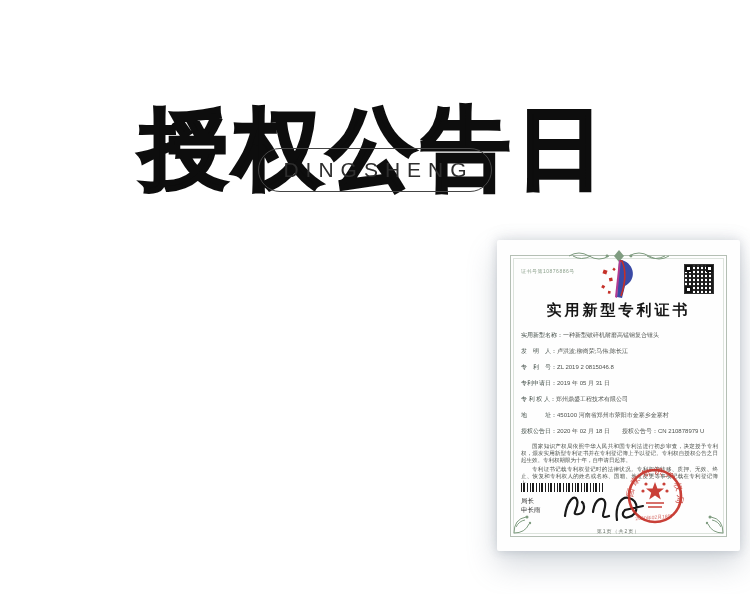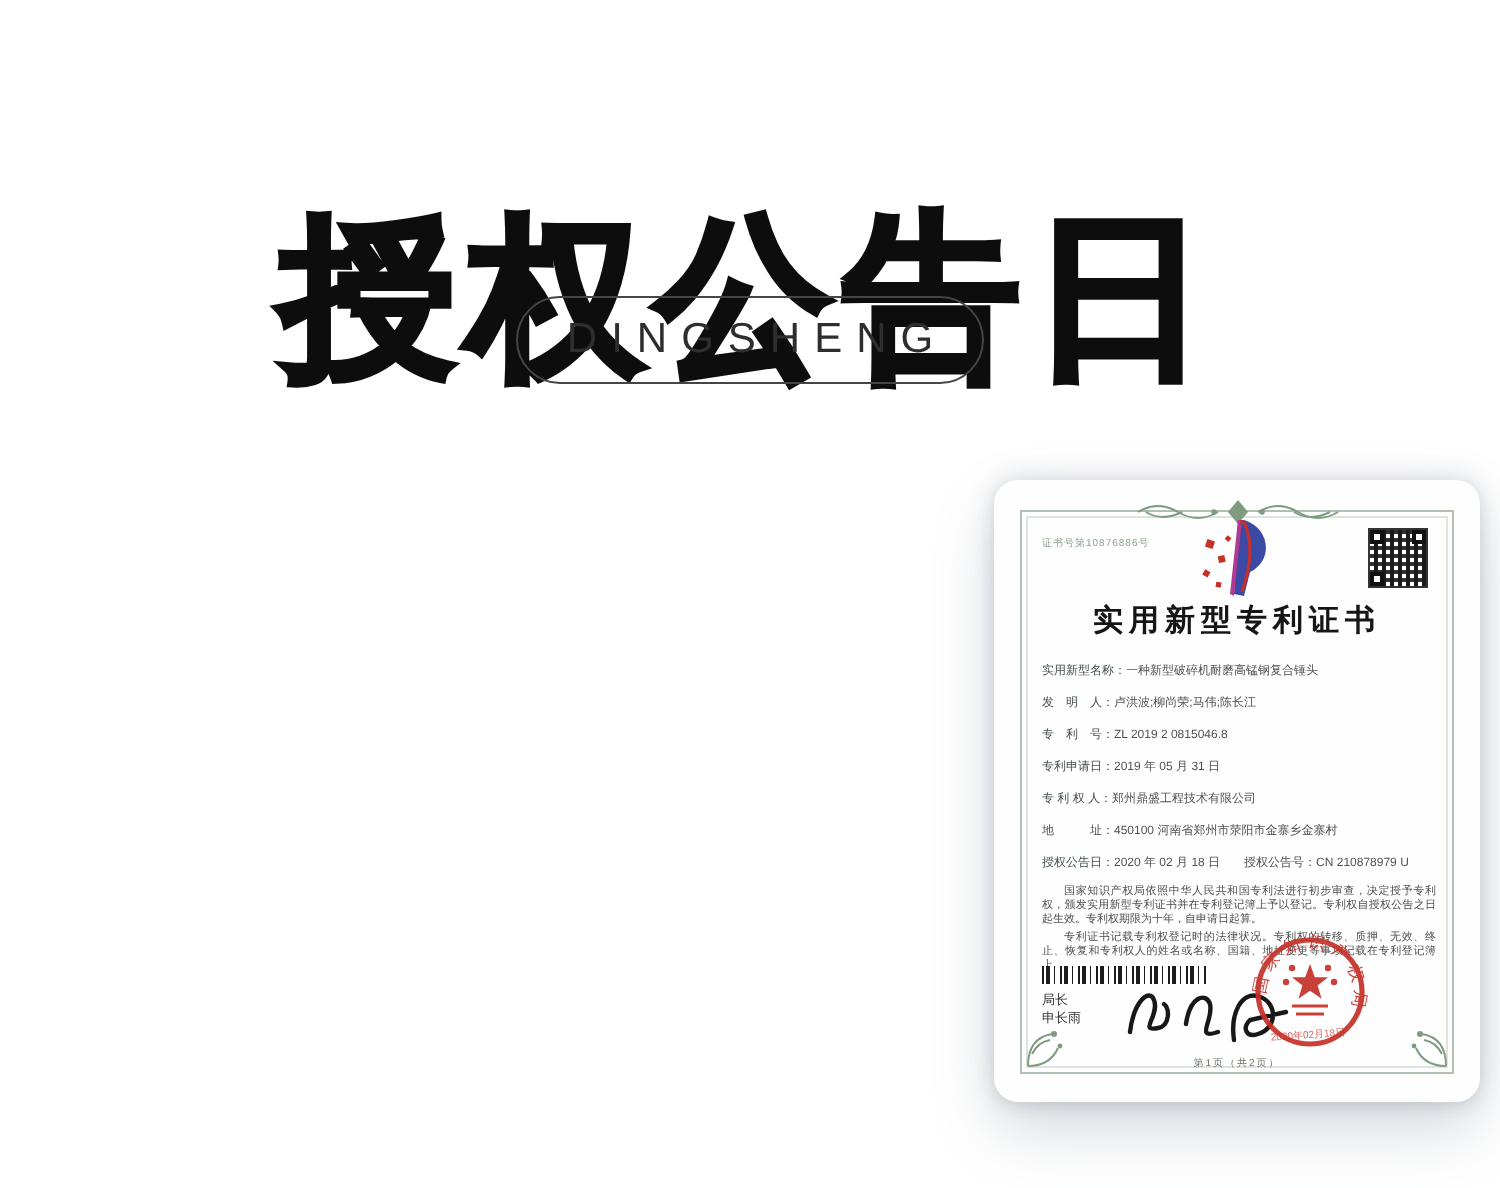--- a/index.html
+++ b/index.html
@@ -15,21 +15,21 @@
     display:flex;align-items:center;justify-content:center;}
   .brand-pill span{font-size:21px;letter-spacing:7px;color:#2e2e2e;padding-left:7px;}
 
   
   .article{position:absolute;left:28px;top:228px;width:454px;
     font-size:21px;line-height:35px;color:#2f2f2f;text-align:justify;
     text-justify:inter-ideograph;}
 
   
   .cert-photo{position:absolute;left:497px;top:240px;width:243px;height:311px;
-    background:#fefefe;border-radius:12px;
+    background:#fefefe;border-radius:2px;
     box-shadow:0 14px 30px rgba(125,137,152,.32),0 2px 8px rgba(120,130,145,.22),0 -4px 14px rgba(125,137,152,.14);}
   .cert-frame{position:absolute;left:13px;top:15px;right:13px;bottom:14px;
     border:1px solid #b4bfb4;}
   .cert-frame::after{content:"";position:absolute;inset:2px;border:1px solid #dde4dd;}
   .lace-top{position:absolute;top:8px;left:50%;transform:translateX(-50%);}
   .corner-flourish{position:absolute;bottom:16px;}
   .corner-flourish.left{left:15px;}
   .corner-flourish.right{right:15px;transform:scaleX(-1);}
   .cert-no{position:absolute;left:24px;top:28px;font-size:5px;color:#8ba08b;letter-spacing:.5px;}
   .cert-logo{position:absolute;left:50%;top:18px;transform:translateX(-50%);}

